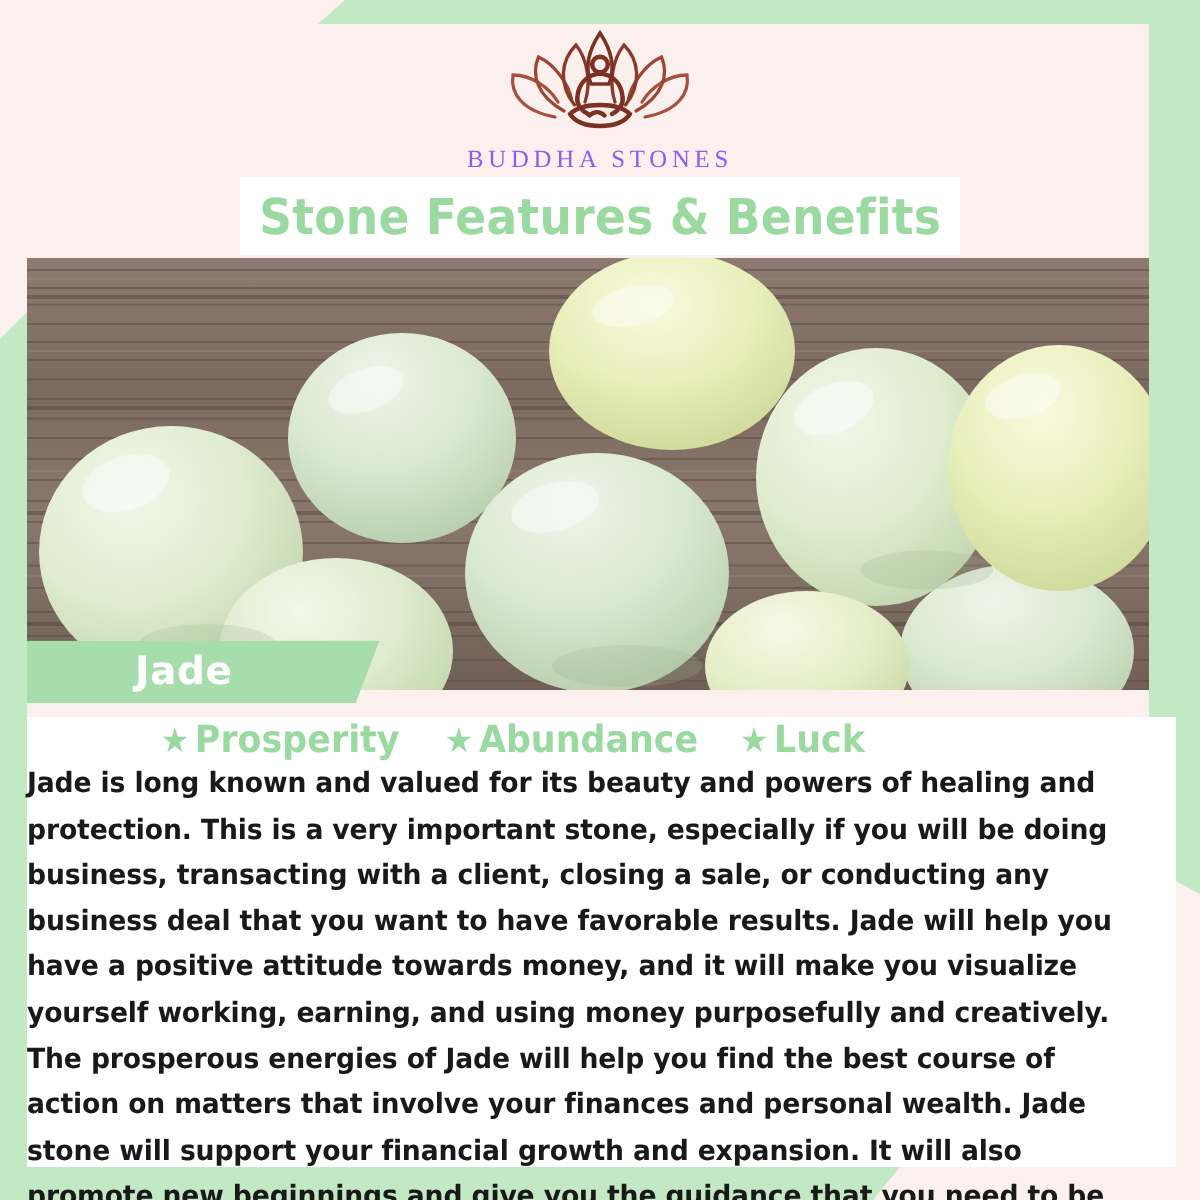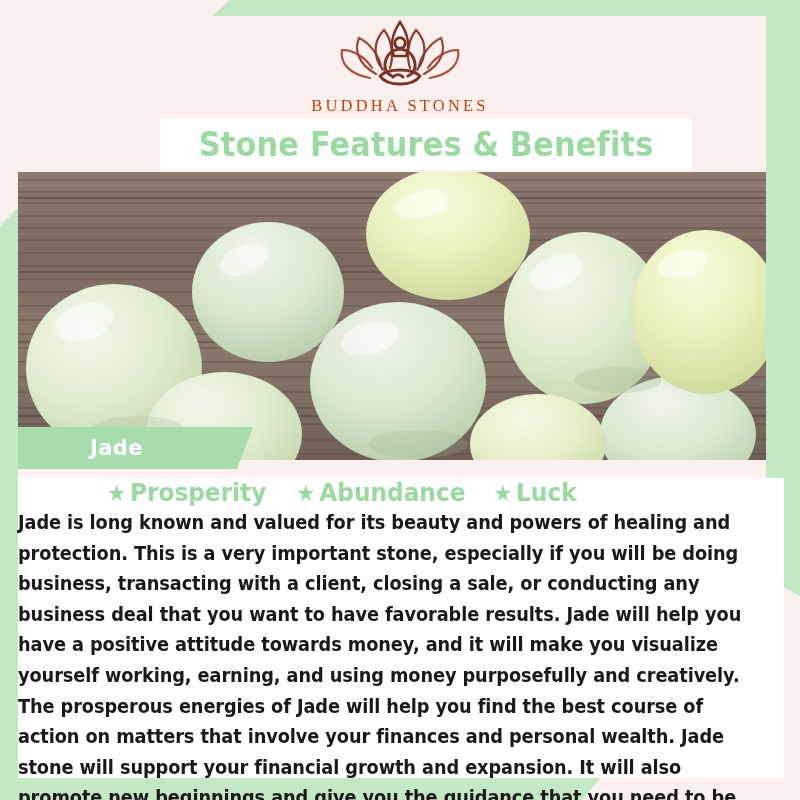--- a/index.html
+++ b/index.html
@@ -63,29 +63,29 @@
     margin: 0 auto;
     width: 128px;
     height: 74px;
   }
   .brand-name {
     display: block;
     margin-top: 6px;
     font-family: "Liberation Serif", serif;
     font-size: 16.5px;
     letter-spacing: 3.2px;
-    color: #c2410c;
+    color: #8b5cf6;
     font-weight: 400;
   }
 
   
   .title-band {
     position: absolute;
     top: 118px; left: 160px;
-    width: 532px; height: 52px;
+    width: 480px; height: 52px;
     background: #ffffff;
     display: flex;
     align-items: center;
     justify-content: center;
   }
   .title-text {
     font-family: "DejaVu Sans", sans-serif;
     font-weight: bold;
     font-size: 33px;
     color: #9ad9a0;
@@ -111,21 +111,21 @@
     width: 235px; height: 42px;
     background: #a7dcad;
     display: flex;
     align-items: center;
     clip-path: polygon(0 0, 100% 0, calc(100% - 16px) 100%, 0 100%);
   }
   .stone-label-text {
     margin-left: 72px;
     font-family: "DejaVu Sans", sans-serif;
     font-weight: bold;
-    font-size: 21px;
+    font-size: 26px;
     color: #ffffff;
     letter-spacing: 0.4px;
   }
 
   
   .content-card {
     position: absolute;
     top: 478px; left: 18px;
     width: 766px; height: 300px;
     background: #ffffff;

